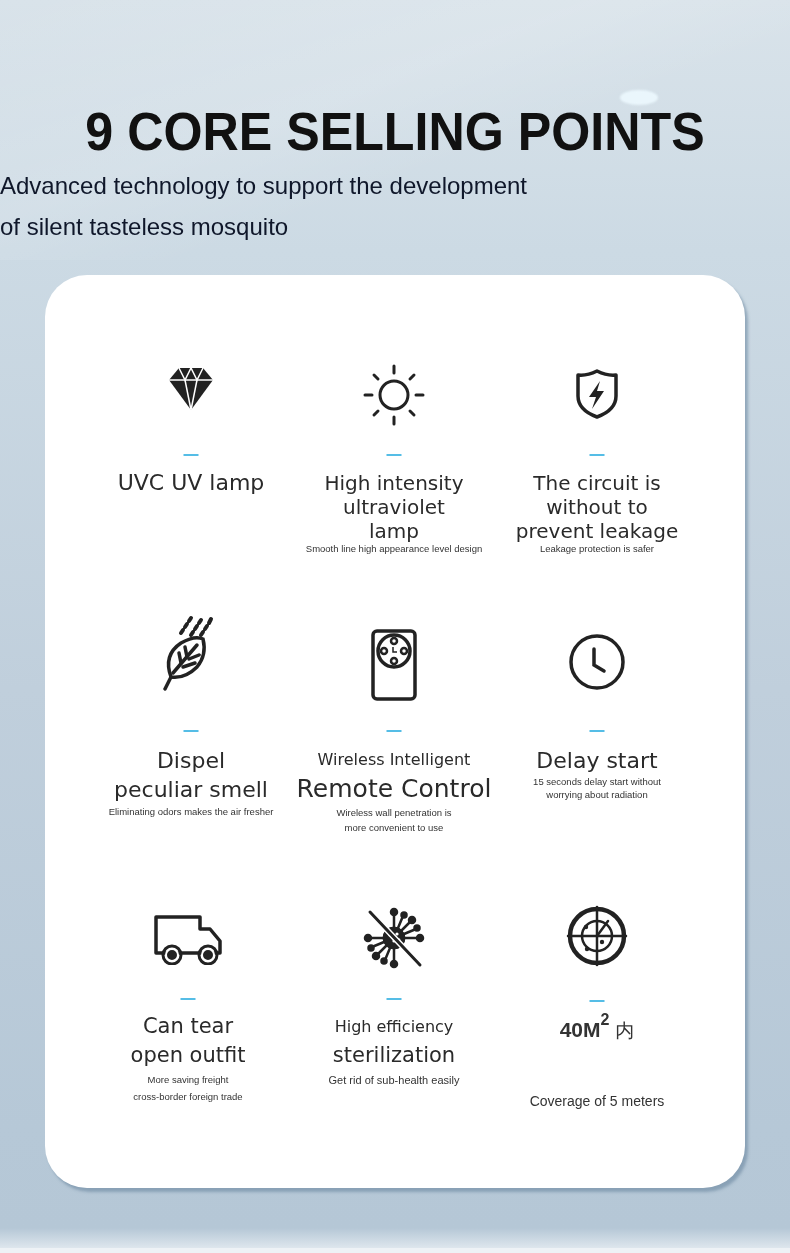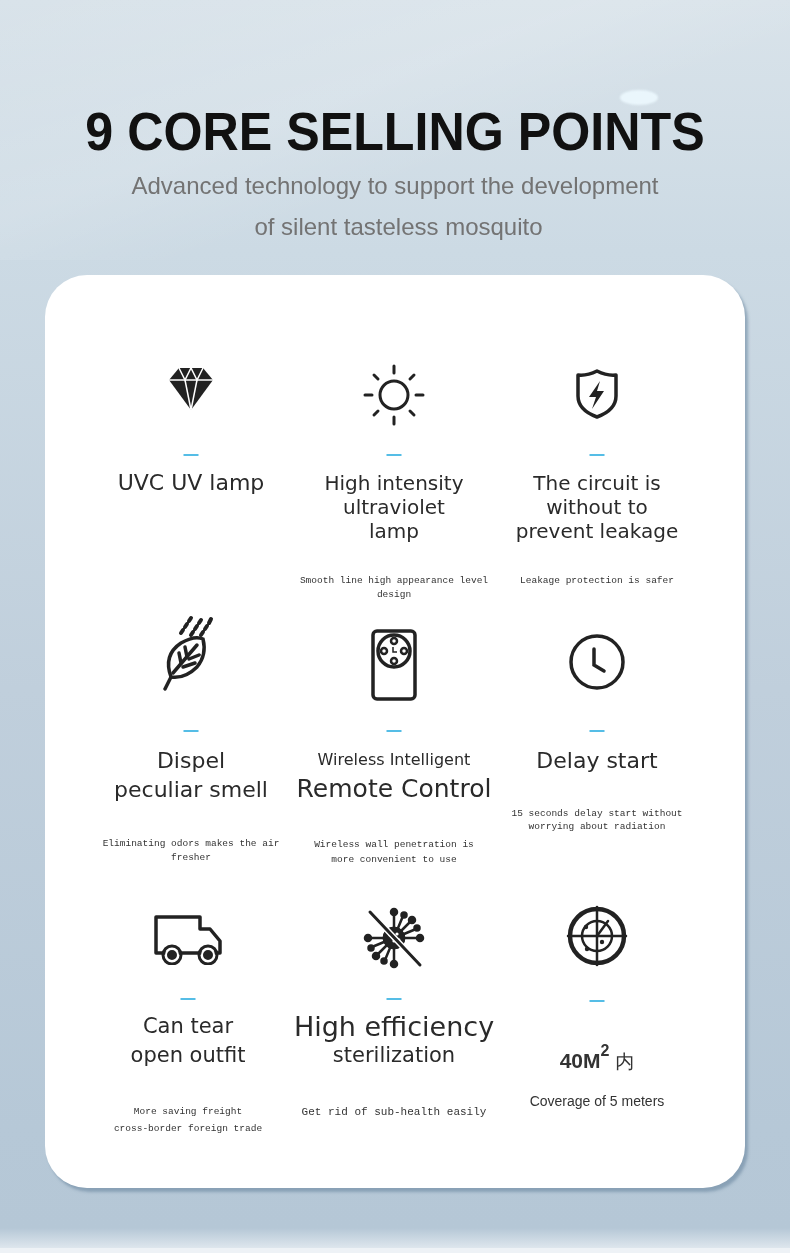--- a/index.html
+++ b/index.html
@@ -22,25 +22,25 @@
       position: absolute; left: 0; top: 1248px; width: 790px; height: 5px;
       background: #eef2f6;
     }
     h1.title {
       position: absolute; left: 0; top: 100px; width: 790px;
       text-align: center; font-family: "Liberation Sans", sans-serif;
       font-weight: 700; font-size: 54px; letter-spacing: 0px;
       color: #111; transform: scaleX(0.93); transform-origin: center;
     }
     .subtitle {
-      position: absolute; left: 0; width: 790px; text-align: center;
-      font-family: "Liberation Sans", sans-serif; font-size: 24px; color: #737373;
+      position: absolute; left: 0; width: 790px; text-align: left;
+      font-family: "Liberation Sans", sans-serif; font-size: 24px; color: #0f172a;
     }
     .subtitle.l1 { top: 172px; }
-    .subtitle.l2 { top: 213px; padding-left: 7px; }
+    .subtitle.l2 { top: 213px; }
 
     .card {
       position: absolute; left: 45px; top: 275px; width: 700px; height: 913px;
       background: #fff; border-radius: 42px;
       box-shadow: 3px 4px 3px rgba(100,130,155,0.55);
     }
     .cell {
       position: absolute; width: 210px; text-align: center;
     }
     .icon {
@@ -53,22 +53,22 @@
       width: 15px; height: 2px; background: #55bde6;
     }
     .heading {
       position: absolute; left: 0; width: 100%; text-align: center;
       font-family: "DejaVu Sans", sans-serif; color: #2a2a2a;
       font-size: 20px; line-height: 24px;
     }
     .heading.big { font-size: 22px; line-height: 29px; }
     .desc {
       position: absolute; left: 0; width: 100%; text-align: center;
-      font-family: Liberation Mono, monospace; color: #333;
-      font-size: 9.5px; line-height: 14px; margin-top: 32px;
+      font-family: Liberation Sans, sans-serif; color: #333;
+      font-size: 9.5px; line-height: 14px;
     }
     .area-title {
       position: absolute; left: 0; width: 100%; text-align: center;
       font-family: "Liberation Sans", sans-serif; font-weight: 700; font-size: 21px; color: #333;
     }
     .area-title sup { font-size: 16px; position: relative; top: -4px; }
     .area-title .cjk { font-weight: 400; font-family: "DejaVu Sans", sans-serif; font-size: 19px; }
     .area-desc {
       position: absolute; left: 0; width: 100%; text-align: center;
       font-family: "Liberation Sans", sans-serif; font-size: 14px; color: #333;
@@ -236,40 +236,40 @@
           <circle cx="27" cy="28" r="1.6"></circle>
             <circle cx="34" cy="27" r="1.6"></circle>
           <circle cx="31" cy="34" r="1.6"></circle>
             <circle cx="36" cy="33" r="1.4"></circle>
         </g>
         <line x1="7" y1="5" x2="57" y2="58" stroke="#fff" stroke-width="6"></line>
         <line x1="7" y1="5" x2="57" y2="58" stroke="#222" stroke-width="3"></line>
       </svg>
     </div>
     <div class="dash" style="top:93px;"></div>
-    <div class="heading big" style="top:107px; font-size:27px;">High efficiency</div>
+    <div class="heading big" style="top:107px; font-size:16px;">High efficiency</div>
     <div class="heading big" style="top:136px; font-size:21px;">sterilization</div>
     <div class="desc" style="top:168px; font-size:11px;">Get rid of sub-health easily</div>
   </div>
 
   <div class="cell" style="left:447px; top:630px;">
     <div class="icon" style="top:0; width:62px; height:62px;">
       <svg viewBox="0 0 62 62" fill="none" stroke="#222" stroke-linecap="round">
         <circle cx="31" cy="31" r="27" stroke-width="4.5"></circle>
         <circle cx="31" cy="31" r="15" stroke-width="2.5"></circle>
         <line x1="31" y1="2" x2="31" y2="60" stroke-width="2.5"></line>
         <line x1="2" y1="31" x2="60" y2="31" stroke-width="2.5"></line>
         <line x1="31" y1="31" x2="42" y2="16" stroke-width="2.5"></line>
         <circle cx="20" cy="22" r="2.2" fill="#222" stroke="none"></circle>
         <circle cx="36" cy="37" r="2.2" fill="#222" stroke="none"></circle>
         <circle cx="21" cy="44" r="2.2" fill="#222" stroke="none"></circle>
       </svg>
     </div>
     <div class="dash" style="top:95px;"></div>
-    <div class="area-title" style="top:110px;margin-top:31px;">
+    <div class="area-title" style="top:110px;">
       <span>40M</span><sup>2</sup>
       <span class="cjk">内</span>
     </div>
     <div class="area-desc" style="top:140px;margin-top:48px;">Coverage of 5 meters</div>
   </div>
 
 </div>
 
 <div class="bottom-strip"></div>
 

